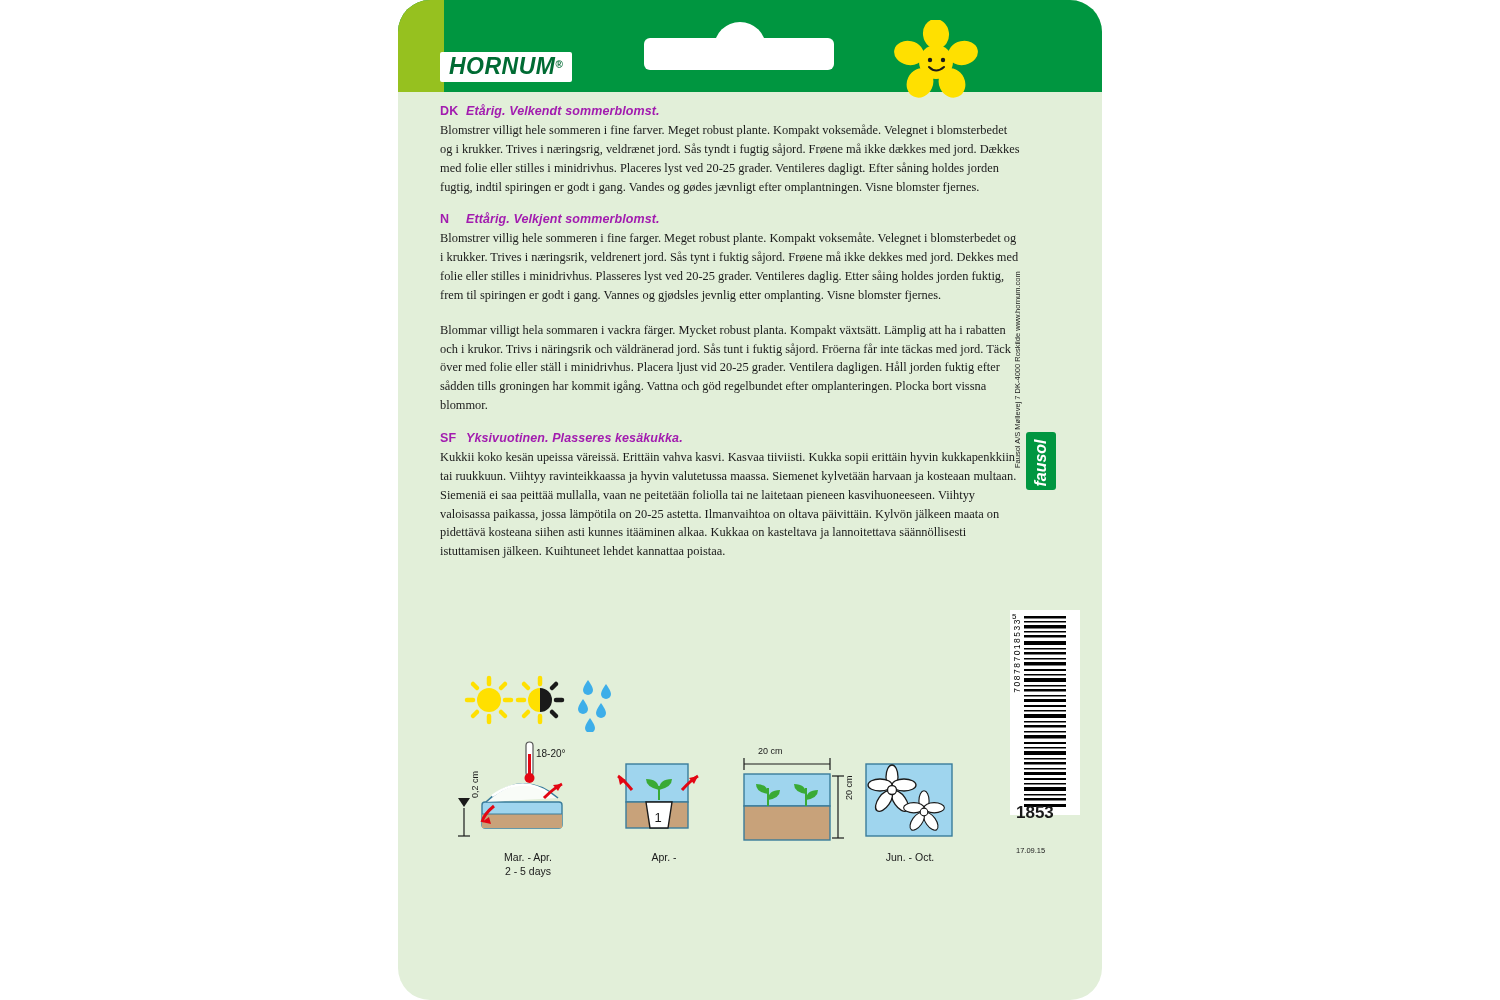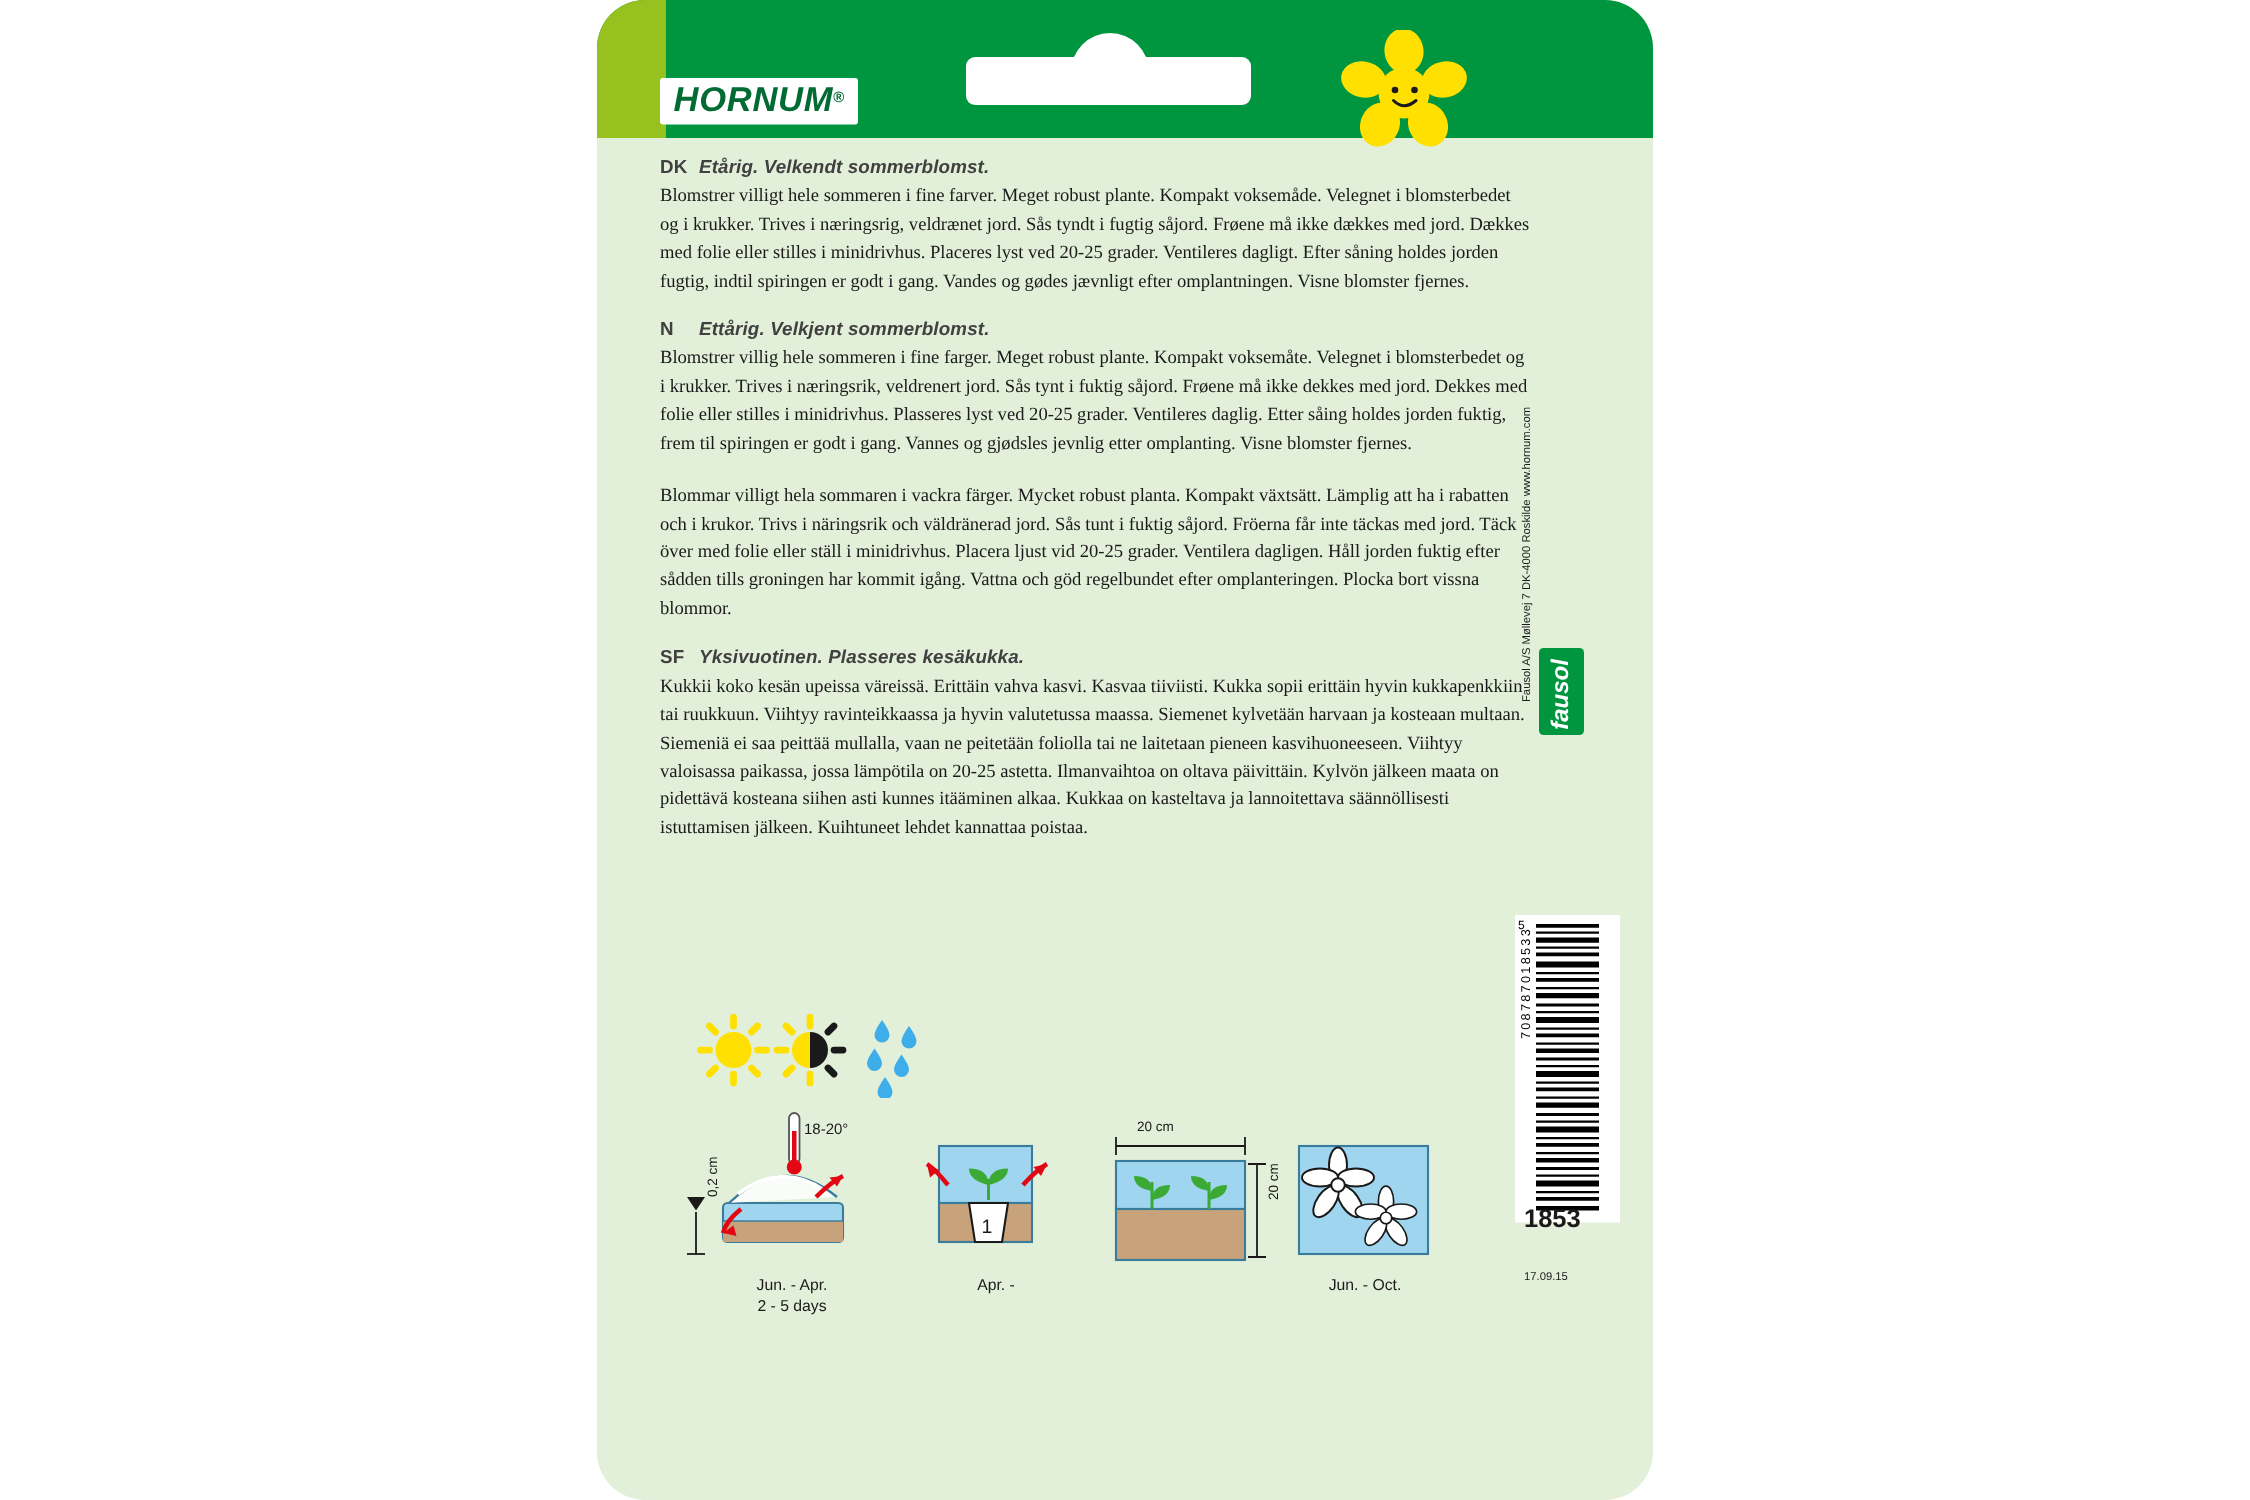--- a/index.html
+++ b/index.html
@@ -95,21 +95,21 @@
     position: absolute;
     left: 42px;
     top: 104px;
     width: 580px;
   }
   .lang-block { margin-bottom: 16px; }
   .lang-head {
     font-size: 12.5px;
     font-weight: bold;
     font-style: italic;
-    color: #404040;
+    color: #a21caf;
     margin-bottom: 3px;
     letter-spacing: 0.1px;
   }
   .lang-code {
     font-style: normal;
     display: inline-block;
     min-width: 26px;
   }
   .lang-body {
     font-size: 12.4px;
@@ -365,21 +365,21 @@
       <path d="M114 44 l-9 1 l5 6 z" fill="#e30613"></path>
       <path d="M46 66 q-10 8 -12 16" stroke="#e30613" stroke-width="3" fill="none"></path>
       <path d="M34 82 l7 -5 l2 7 z" fill="#e30613"></path>
 
       <path d="M10 58 l12 0 l-6 9 z" fill="#1a1a1a"></path>
       <line x1="16" y1="68" x2="16" y2="96" stroke="#1a1a1a" stroke-width="1.2"></line>
       <line x1="10" y1="96" x2="22" y2="96" stroke="#1a1a1a" stroke-width="1.2"></line>
     </svg>
     <div class="dim-label" style="left:30px; top:58px; transform: rotate(-90deg); transform-origin: 0 0;">0,2 cm</div>
     <div class="dim-label" style="left:96px; top:8px; font-size:10px;">18-20°</div>
-    <div class="picto-label" style="left:18px; top:110px; width:140px;">Jun. - Apr.
+    <div class="picto-label" style="left:18px; top:110px; width:140px;">Mar. - Apr.
 2 - 5 days</div>
 
     <svg class="picto" style="left:162px; top:20px;" width="110" height="100" viewBox="0 0 110 100">
       <rect x="24" y="4" width="62" height="38" fill="#9fd5ee" stroke="#3a7c9b" stroke-width="1.4"></rect>
       <rect x="24" y="42" width="62" height="26" fill="#c8a27a" stroke="#3a7c9b" stroke-width="1.4"></rect>
 
       <path d="M44 42 h26 l-4 26 h-18 z" fill="#ffffff" stroke="#1a1a1a" stroke-width="1.4"></path>
       <text x="56" y="62" font-size="13" font-family="Liberation Sans, sans-serif" fill="#1a1a1a" text-anchor="middle">1</text>
 
       <path d="M57 40 v-14" stroke="#3aaa35" stroke-width="2"></path>

